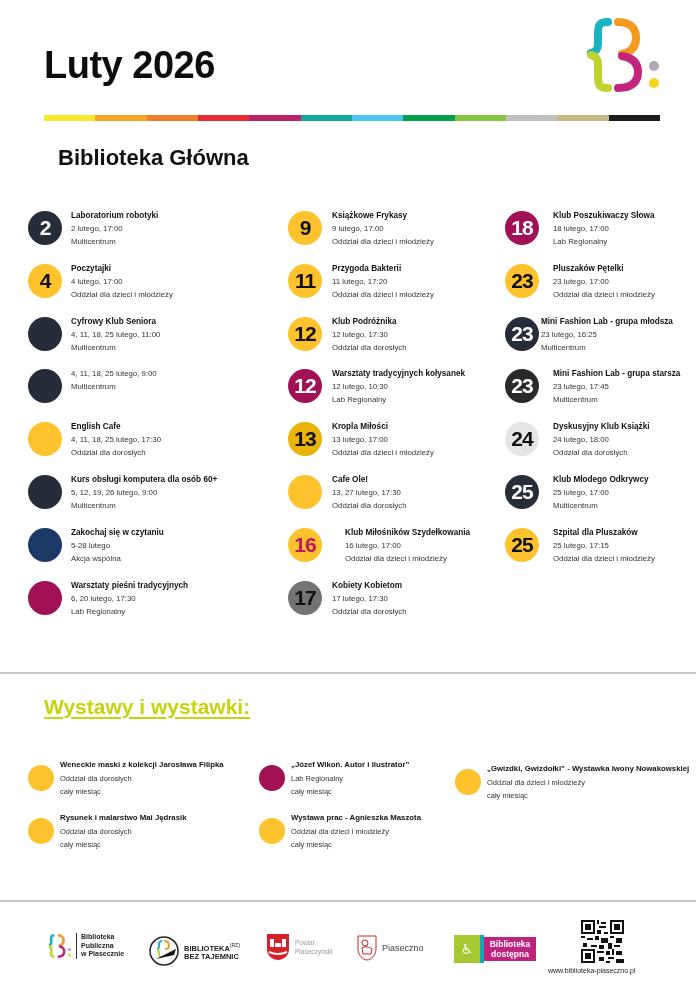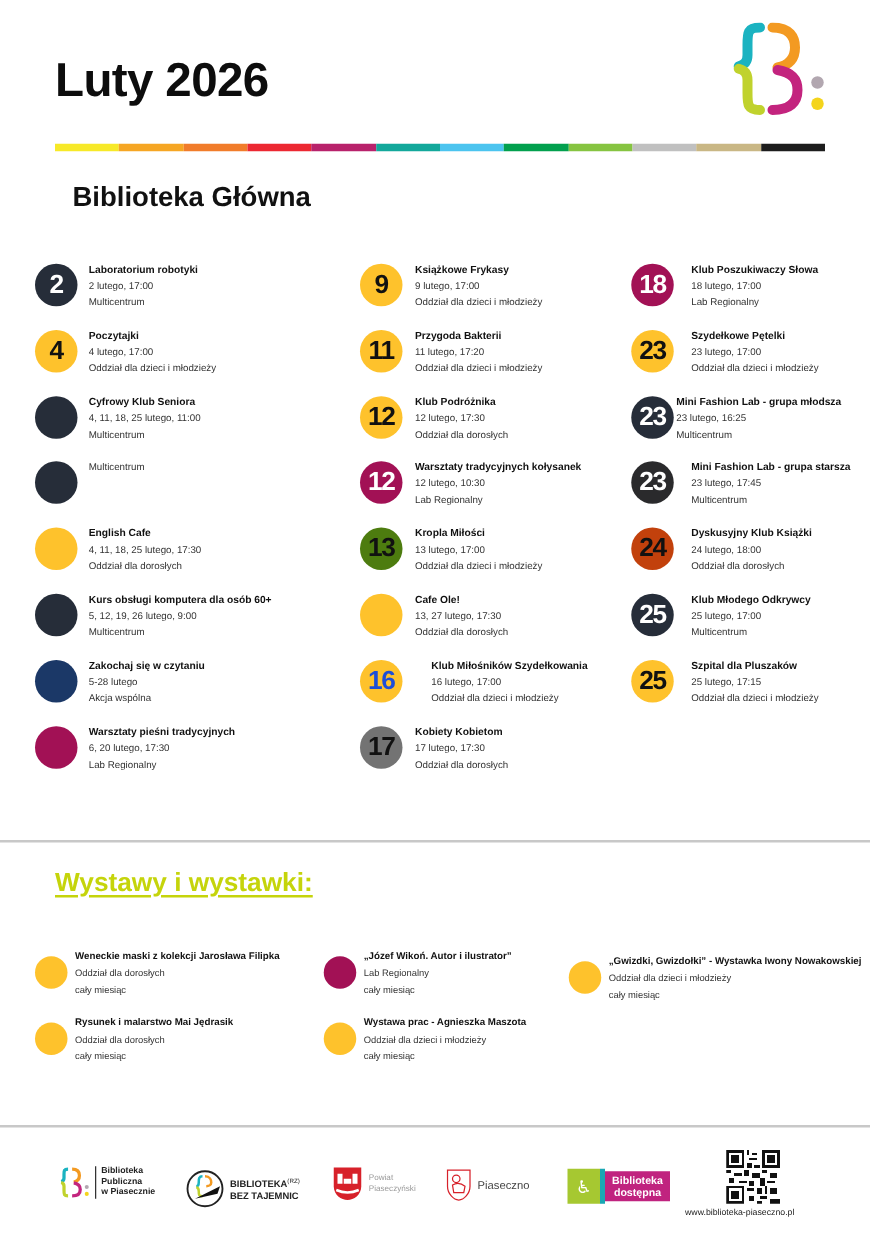--- a/index.html
+++ b/index.html
@@ -101,20 +101,21 @@
       <div class="badge" style="background: rgb(38, 45, 57); color: rgb(255, 255, 255);"></div>
       <div class="ev-text" style="left: 43px;">
         <div class="ev-title">Cyfrowy Klub Seniora</div>
         <div class="ev-line">4, 11, 18, 25 lutego, 11:00</div>
         <div class="ev-line">Multicentrum</div>
       </div>
     </div>
     <div class="event">
       <div class="badge" style="background: rgb(38, 45, 57); color: rgb(255, 255, 255);"></div>
       <div class="ev-text" style="left: 43px;">
+        <div class="ev-line">4, 11, 18, 25 lutego, 9:00</div>
         <div class="ev-line">Multicentrum</div>
       </div>
     </div>
     <div class="event">
       <div class="badge" style="background: rgb(254, 194, 44); color: rgb(17, 17, 17);"></div>
       <div class="ev-text" style="left: 43px;">
         <div class="ev-title">English Cafe</div>
         <div class="ev-line">4, 11, 18, 25 lutego, 17:30</div>
         <div class="ev-line">Oddział dla dorosłych</div>
       </div>
@@ -171,37 +172,37 @@
     </div>
     <div class="event">
       <div class="badge" style="background: rgb(162, 17, 85); color: rgb(255, 255, 255);">12</div>
       <div class="ev-text" style="left: 44px;">
         <div class="ev-title">Warsztaty tradycyjnych kołysanek</div>
         <div class="ev-line">12 lutego, 10:30</div>
         <div class="ev-line">Lab Regionalny</div>
       </div>
     </div>
     <div class="event">
-      <div class="badge" style="background: #4d7c0f; color: rgb(17, 17, 17);">13</div>
+      <div class="badge" style="background: #eab308; color: rgb(17, 17, 17);">13</div>
       <div class="ev-text" style="left: 44px;">
         <div class="ev-title">Kropla Miłości</div>
         <div class="ev-line">13 lutego, 17:00</div>
         <div class="ev-line">Oddział dla dzieci i młodzieży</div>
       </div>
     </div>
     <div class="event">
       <div class="badge" style="background: rgb(254, 194, 44); color: rgb(17, 17, 17);"></div>
       <div class="ev-text" style="left: 44px;">
         <div class="ev-title">Cafe Ole!</div>
         <div class="ev-line">13, 27 lutego, 17:30</div>
         <div class="ev-line">Oddział dla dorosłych</div>
       </div>
     </div>
     <div class="event">
-      <div class="badge" style="background: rgb(254, 194, 44); color: #1d4ed8;">16</div>
+      <div class="badge" style="background: rgb(254, 194, 44); color: #be185d;">16</div>
       <div class="ev-text" style="left: 44px; margin-left: 13px;">
         <div class="ev-title">Klub Miłośników Szydełkowania</div>
         <div class="ev-line">16 lutego, 17:00</div>
         <div class="ev-line">Oddział dla dzieci i młodzieży</div>
       </div>
     </div>
     <div class="event">
       <div class="badge" style="background: #737373; color: rgb(17, 17, 17);">17</div>
       <div class="ev-text" style="left: 44px;">
         <div class="ev-title">Kobiety Kobietom</div>
@@ -215,21 +216,21 @@
       <div class="badge" style="background: rgb(162, 17, 85); color: rgb(255, 255, 255);">18</div>
       <div class="ev-text" style="left: 48px;">
         <div class="ev-title">Klub Poszukiwaczy Słowa</div>
         <div class="ev-line">18 lutego, 17:00</div>
         <div class="ev-line">Lab Regionalny</div>
       </div>
     </div>
     <div class="event">
       <div class="badge" style="background: rgb(254, 194, 44); color: rgb(17, 17, 17);">23</div>
       <div class="ev-text" style="left: 48px;">
-        <div class="ev-title">Szydełkowe Pętelki</div>
+        <div class="ev-title">Pluszaków Pętelki</div>
         <div class="ev-line">23 lutego, 17:00</div>
         <div class="ev-line">Oddział dla dzieci i młodzieży</div>
       </div>
     </div>
     <div class="event">
       <div class="badge" style="background: rgb(38, 45, 57); color: rgb(255, 255, 255);">23</div>
       <div class="ev-text" style="left: 36px;">
         <div class="ev-title">Mini Fashion Lab - grupa młodsza</div>
         <div class="ev-line">23 lutego, 16:25</div>
         <div class="ev-line">Multicentrum</div>
@@ -237,21 +238,21 @@
     </div>
     <div class="event">
       <div class="badge" style="background: rgb(42, 42, 44); color: rgb(255, 255, 255);">23</div>
       <div class="ev-text" style="left: 48px;">
         <div class="ev-title">Mini Fashion Lab - grupa starsza</div>
         <div class="ev-line">23 lutego, 17:45</div>
         <div class="ev-line">Multicentrum</div>
       </div>
     </div>
     <div class="event">
-      <div class="badge" style="background: #c2410c; color: rgb(17, 17, 17);">24</div>
+      <div class="badge" style="background: #e5e5e5; color: rgb(17, 17, 17);">24</div>
       <div class="ev-text" style="left: 48px;">
         <div class="ev-title">Dyskusyjny Klub Książki</div>
         <div class="ev-line">24 lutego, 18:00</div>
         <div class="ev-line">Oddział dla dorosłych</div>
       </div>
     </div>
     <div class="event">
       <div class="badge" style="background: rgb(38, 45, 57); color: rgb(255, 255, 255);">25</div>
       <div class="ev-text" style="left: 48px;">
         <div class="ev-title">Klub Młodego Odkrywcy</div>

